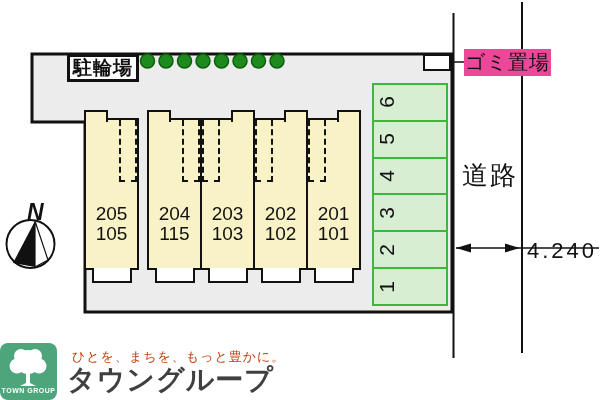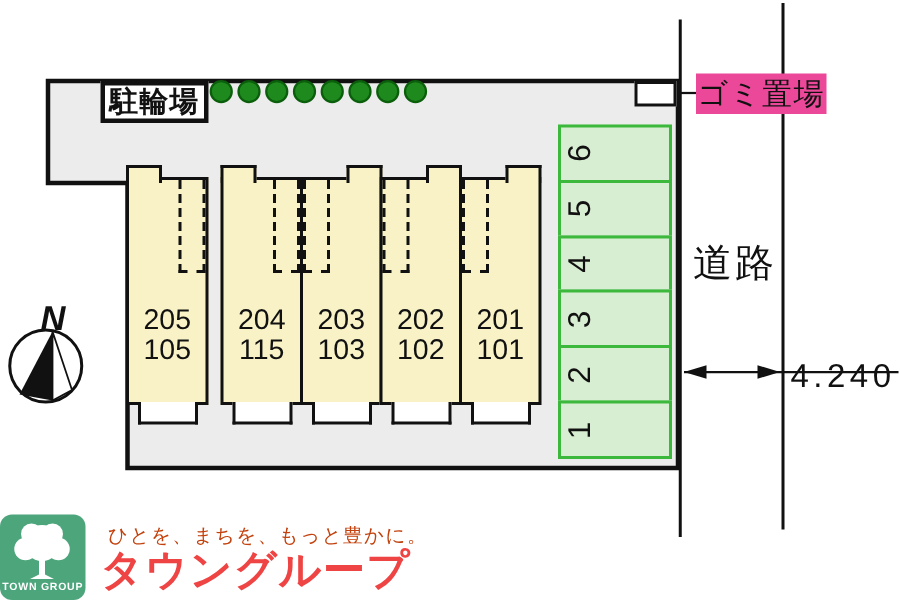--- a/index.html
+++ b/index.html
@@ -58,21 +58,21 @@
   .space .num{
     position:absolute;left:3px;top:50%;width:20px;height:20px;
     display:flex;align-items:center;justify-content:center;
     transform:translateY(-50%) rotate(-90deg);
     font-size:21px;font-weight:500;color:#111;
   }
 
   
   .logo-box{left:0px;top:343px;width:57px;height:57px;background:#4da57c;border-radius:8px;z-index:2;}
   .tagline{left:72px;top:348px;font-size:13px;letter-spacing:1px;color:#c2410c;z-index:2;}
-  .brand{left:67px;top:361px;font-size:28px;font-weight:bold;letter-spacing:1px;color:#ef4444;z-index:2;}
+  .brand{left:67px;top:361px;font-size:28px;font-weight:bold;letter-spacing:1px;color:#404040;z-index:2;}
 </style>
 </head>
 <body>
 
 <div class="stage">
 
   <svg class="base" width="600" height="400" viewBox="0 0 600 400">
 
     <path d="M32,54 H452 V312 H85 V122 H32 Z" fill="#ececec" stroke="#111" stroke-width="3"></path>
 

